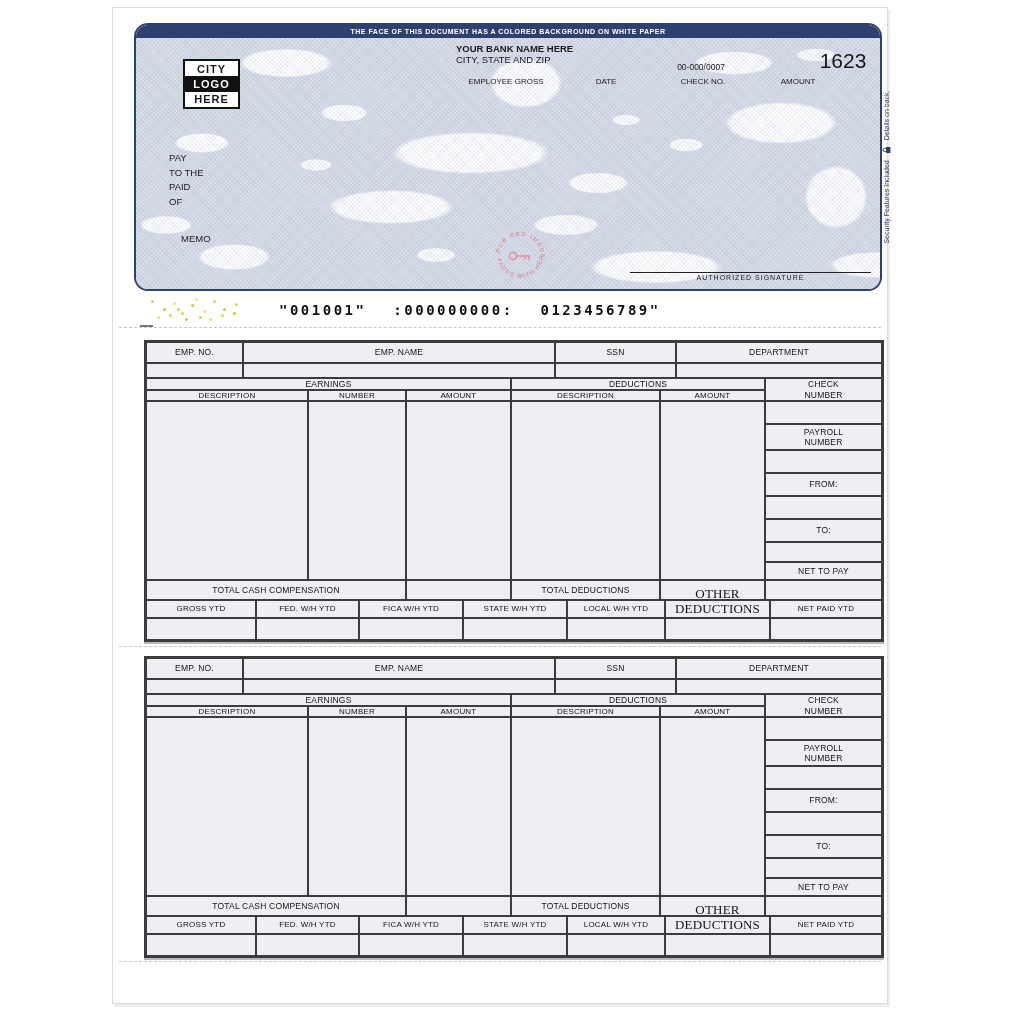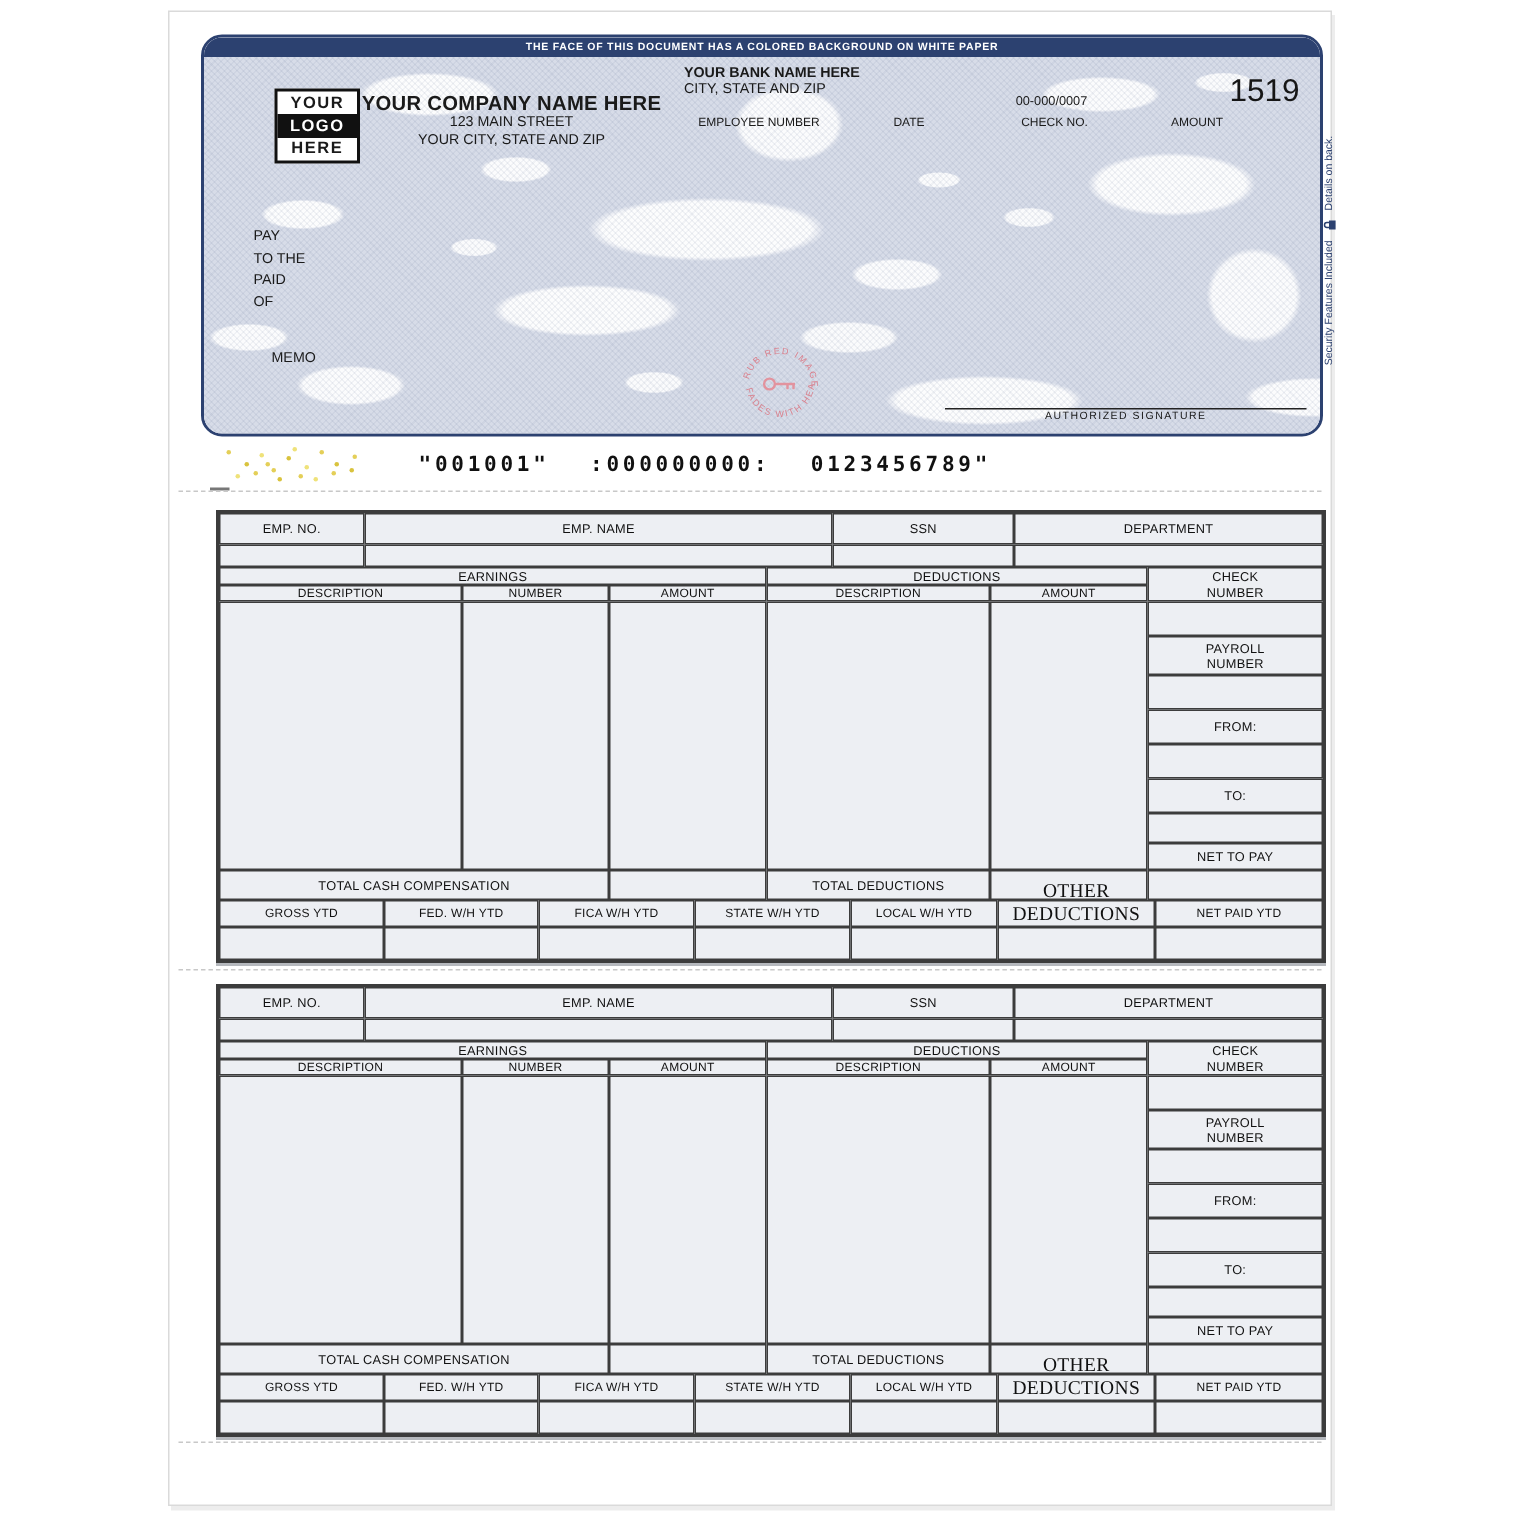--- a/index.html
+++ b/index.html
@@ -108,40 +108,35 @@
 
 <div class="page">
 
   <div class="check">
     <div class="marble"></div>
     <div class="banner">
       <span>THE FACE OF THIS DOCUMENT HAS A COLORED BACKGROUND ON WHITE PAPER</span>
     </div>
 
     <div class="logo-box">
-      <div>YOUR</div>
+      <div>CITY</div>
       <div class="logo-mid">LOGO</div>
       <div>HERE</div>
     </div>
 
-    <div class="company">
-      <div class="name">YOUR COMPANY NAME HERE</div>
-      <div class="addr">123 MAIN STREET</div>
-      <div class="addr">YOUR CITY, STATE AND ZIP</div>
-    </div>
 
     <div class="bank">
       <div class="bname">YOUR BANK NAME HERE</div>
       <div class="baddr">CITY, STATE AND ZIP</div>
     </div>
 
     <div class="fraction">00-000/0007</div>
-    <div class="checkno-top">1519</div>
-
-    <span class="hdr-label" style="left:370px">EMPLOYEE NUMBER</span>
+    <div class="checkno-top">1623</div>
+
+    <span class="hdr-label" style="left:370px">EMPLOYEE GROSS</span>
     <span class="hdr-label" style="left:470px">DATE</span>
     <span class="hdr-label" style="left:567px">CHECK NO.</span>
     <span class="hdr-label" style="left:662px">AMOUNT</span>
 
     <div class="payto">
       <div>PAY</div>
       <div>TO THE</div>
       <div>PAID</div>
       <div>OF</div>
     </div>

